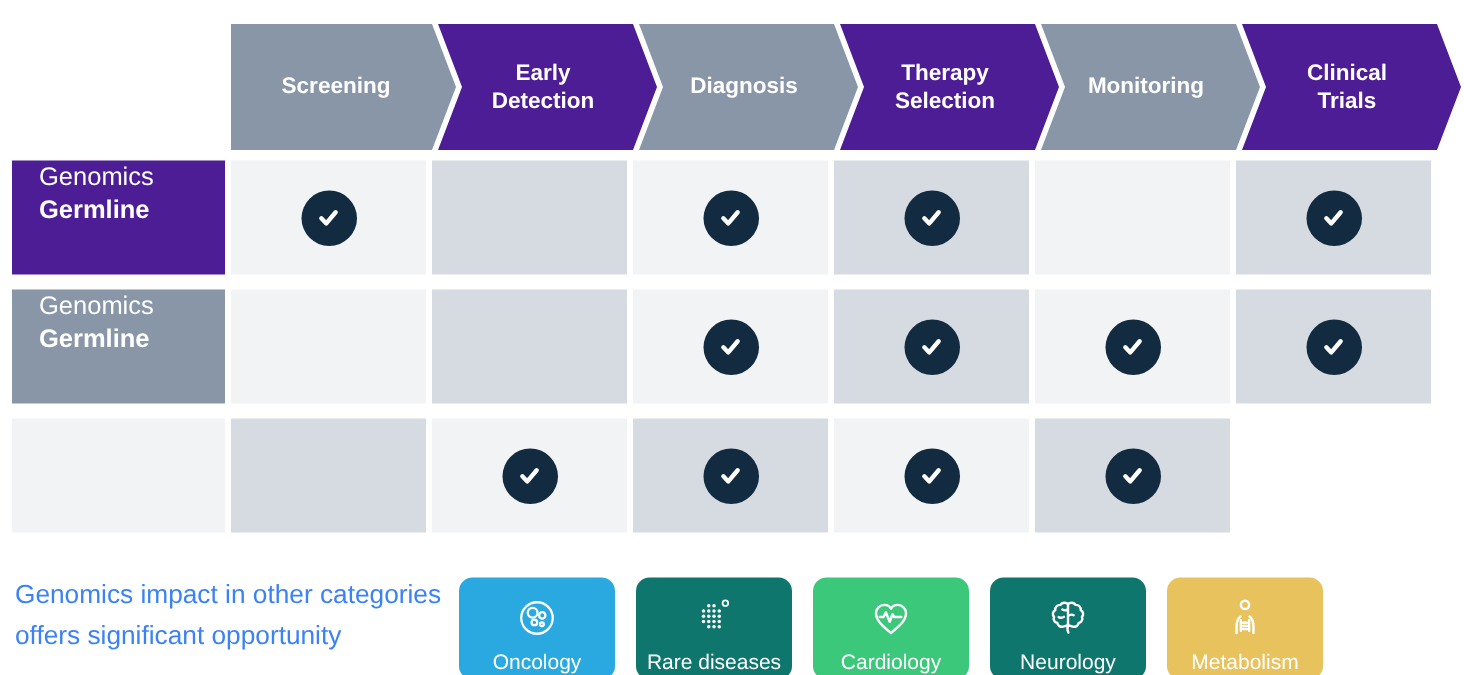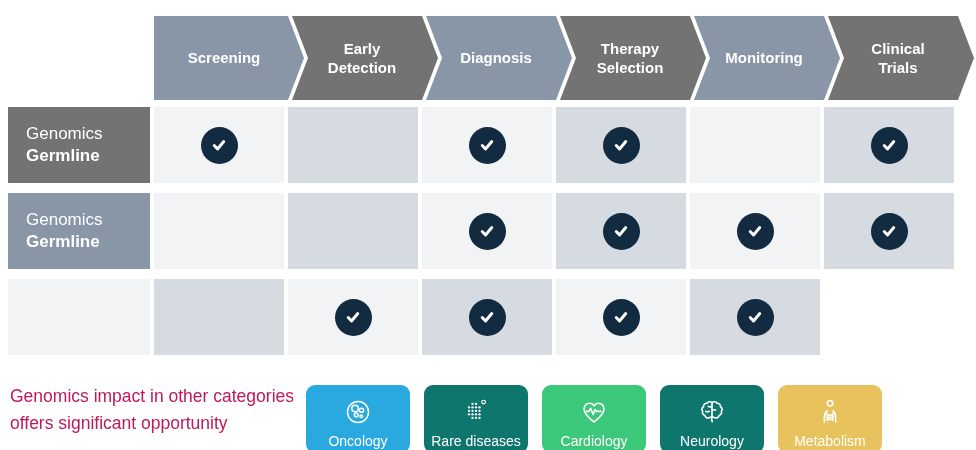--- a/index.html
+++ b/index.html
@@ -9,39 +9,39 @@
   
   .stage-header{position:absolute;left:154px;top:16px;height:84px;display:flex;}
   .chevron{width:150px;height:84px;display:flex;align-items:center;justify-content:center;
            margin-left:-16px;
            clip-path:polygon(4px 0, 134px 0, 150px 50%, 134px 100%, 4px 100%, 20px 50%);}
   .chevron.first{margin-left:0;clip-path:polygon(0 0, 134px 0, 150px 50%, 134px 100%, 0 100%);justify-content:center;}
   .stage-label{color:#fff;font-size:15px;font-weight:bold;text-align:center;
                white-space:pre-line;line-height:1.3;margin-left:8px;margin-right:10px;}
   .chevron.first .stage-label{margin-left:0;}
 
-  .navy{background:#737373;}
+  .navy{background:#4c1d95;}
   .slate{background:#8896A8;}
 
   
   .matrix{position:absolute;left:8px;top:107px;display:grid;
           grid-template-columns:142px repeat(6,130px);grid-auto-rows:76px;
           column-gap:4px;row-gap:10px;}
-  .row-label{display:flex;flex-direction:column;justify-content:center;
+  .row-label{display:flex;flex-direction:column;
              padding-left:18px;color:#fff;font-size:17px;line-height:1.3;}
   .row-label .l2{font-weight:bold;}
   .cell{display:flex;align-items:center;justify-content:center;}
   .cell.light{background:#F1F3F5;}
   .cell.dark{background:#D6DBE1;}
   .check{width:37px;height:37px;border-radius:50%;background:#122B40;
          display:flex;align-items:center;justify-content:center;}
   .check svg{display:block;}
 
   
-  .footer-note{position:absolute;left:10px;top:383px;font-size:17.5px;color:#be185d;
+  .footer-note{position:absolute;left:10px;top:383px;font-size:17.5px;color:#3b82f6;
                line-height:1.55;white-space:pre-line;}
   .badges{position:absolute;left:306px;top:385px;display:flex;gap:14px;}
   .badge{width:104px;height:68px;border-radius:9px;display:flex;flex-direction:column;
          align-items:center;box-sizing:border-box;padding:4px 0 5px;color:#fff;font-size:14px;}
   .bicon{flex:1;display:flex;align-items:center;justify-content:center;}
   .blabel{line-height:1;}
 </style>
 </head>
 <body>
 

